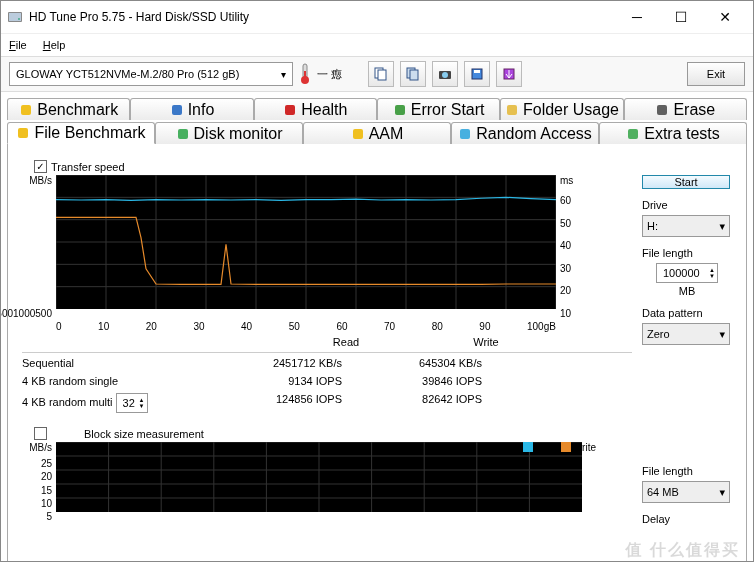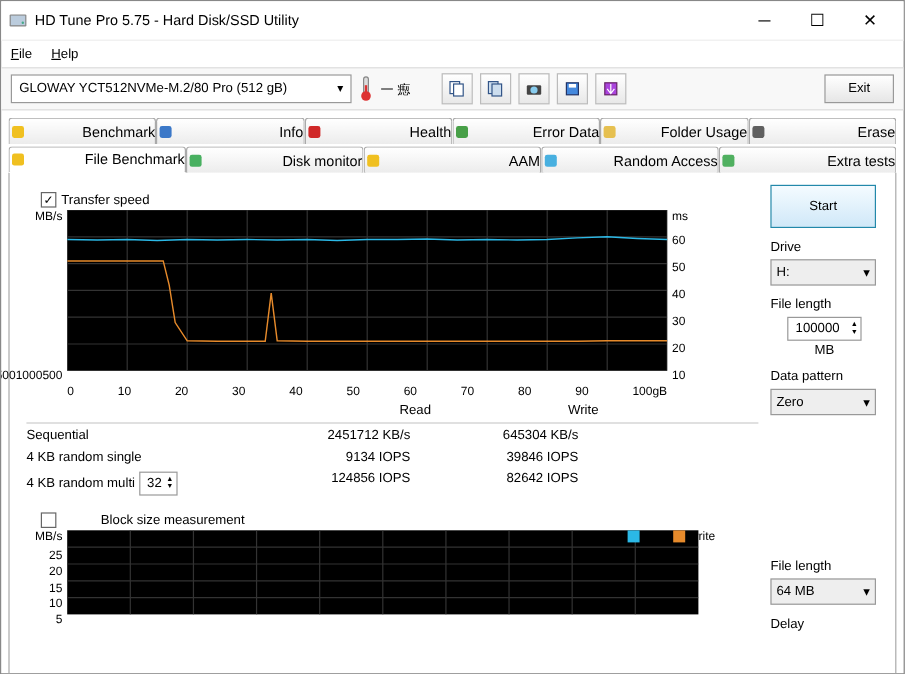--- a/index.html
+++ b/index.html
@@ -14,41 +14,41 @@
   .menubar u { text-decoration: underline; }
   .toolbar { height: 36px; display: flex; align-items: center; padding: 4px 8px; gap: 6px; border-top: 1px solid #ddd; border-bottom: 1px solid #ddd; background: #f8f8f8; }
   .drive-select { width: 284px; height: 24px; border: 1px solid #999; background: #fff; display: flex; align-items: center; padding: 0 6px; justify-content: space-between; }
   .drive-select .arrow { font-size: 10px; }
   .thermo { width: 12px; height: 22px; }
   .temptext { margin-right: 20px; }
   .tbtn { width: 26px; height: 26px; border: 1px solid #bbb; background: linear-gradient(#fff,#e8e8e8); display: flex; align-items: center; justify-content: center; }
   .exitbtn { width: 58px; height: 24px; border: 1px solid #999; background: linear-gradient(#fff,#e6e6e6); display: flex; align-items: center; justify-content: center; margin-left: auto; }
   .tabstrip { display: flex; padding: 6px 6px 0 6px; gap: 2px; flex-wrap: wrap; }
   .tabrow { display: flex; width: 100%; }
-  .tab { flex: 1; height: 22px; border: 1px solid #aaa; border-bottom: none; border-radius: 3px 3px 0 0; display: flex; align-items: center; justify-content: space-between; gap: 4px; background: linear-gradient(#fff,#ececec); font-size: 12px; cursor: default; }
+  .tab { flex: 1; height: 22px; border: 1px solid #aaa; border-bottom: none; border-radius: 3px 3px 0 0; display: flex; align-items: center; justify-content: center; gap: 4px; background: linear-gradient(#fff,#ececec); font-size: 16px; cursor: default; }
   .tab.active { background: #fff; position: relative; z-index: 2; border-bottom: 1px solid #fff; margin-bottom: -1px; }
   .tabicon { width: 14px; height: 14px; }
   .content { padding: 10px 14px 0 14px; position: relative; border: 1px solid #aaa; margin: 0 6px 6px 6px; border-top: none; height: calc(100% - 30px - 22px - 36px - 50px); }
   .layout { display: flex; height: 100%; }
   .leftcol { flex: 1; min-width: 0; }
   .rightcol { width: 100px; padding-left: 10px; }
   .checkbox-row { display: flex; align-items: center; gap: 4px; margin: 6px 0 2px 12px; }
   .checkbox { width: 13px; height: 13px; border: 1px solid #666; display: flex; align-items: center; justify-content: center; font-size: 10px; }
   .axis-labels { display: flex; font-size: 10px; }
   .yaxis { display: flex; flex-direction: column; justify-content: space-between; align-items: flex-end; padding-right: 4px; width: 34px; }
   .chartwrap { position: relative; }
   .xaxis { display: flex; justify-content: space-between; font-size: 10px; padding: 2px 0; }
   .read-write-hdr { display: flex; font-size: 11px; margin-top: 2px; }
   .results { border-top: 1px solid #ccc; margin-top: 4px; padding-top: 4px; display: grid; grid-template-columns: 200px 140px 140px; row-gap: 6px; font-size: 11px; }
   .results .vals { text-align: right; padding-right: 20px; }
   .spin { width: 32px; height: 20px; border: 1px solid #999; display: inline-flex; align-items: center; justify-content: space-between; padding: 0 2px 0 6px; vertical-align: middle; }
   .spin .arrows { display: flex; flex-direction: column; font-size: 6px; line-height: 6px; }
   .block2-legend { position: absolute; right: 36px; top: 0; font-size: 10px; display: flex; gap: 4px; }
   .swatch { width: 10px; height: 10px; display: inline-block; }
-  .btn { width: 88px; height: 36px; border: 1px solid #28a; background: linear-gradient(#f4fbff,#d0e8f8); display: flex; align-items: center; justify-content: center; }
+  .btn { width: 88px; height: 14px; border: 1px solid #28a; background: linear-gradient(#f4fbff,#d0e8f8); display: flex; align-items: center; justify-content: center; margin-top: 21px; }
   .combo { width: 88px; height: 22px; border: 1px solid #999; display: flex; align-items: center; justify-content: space-between; padding: 0 4px; background: #eee; }
   .rightcol .lbl { margin-top: 10px; }
   .rightcol > div { margin-bottom: 4px; }
   .watermark { position: absolute; right: 6px; bottom: 4px; font-size: 16px; color: rgba(0,0,0,0.15); font-weight: bold; letter-spacing: 2px; pointer-events: none; }
 </style>
 </head>
 <body>
 
 <div class="window">
 
@@ -132,21 +132,21 @@
         <div class="tab">
           <svg class="tabicon" viewBox="0 0 14 14">
             <rect x="2" y="2" width="10" height="10" rx="2" fill="#d02828"></rect>
           </svg>
           <span>Health</span>
         </div>
         <div class="tab">
           <svg class="tabicon" viewBox="0 0 14 14">
             <rect x="2" y="2" width="10" height="10" rx="2" fill="#48a048"></rect>
           </svg>
-          <span>Error Data</span>
+          <span>Error Start</span>
         </div>
         <div class="tab">
           <svg class="tabicon" viewBox="0 0 14 14">
             <rect x="2" y="2" width="10" height="10" rx="2" fill="#e6c050"></rect>
           </svg>
           <span>Folder Usage</span>
         </div>
         <div class="tab">
           <svg class="tabicon" viewBox="0 0 14 14">
             <rect x="2" y="2" width="10" height="10" rx="2" fill="#606060"></rect>
@@ -349,15 +349,16 @@
 
         <div style="height:106px;"></div>
         <div class="lbl">File length</div>
         <div class="combo">
             <span>64 MB</span>
             <span>▾</span>
           </div>
         <div class="lbl">Delay</div>
       </div>
     </div>
+    <div class="watermark">值 什么值得买</div>
   </div>
 
 </div>
 
 </body></html>

